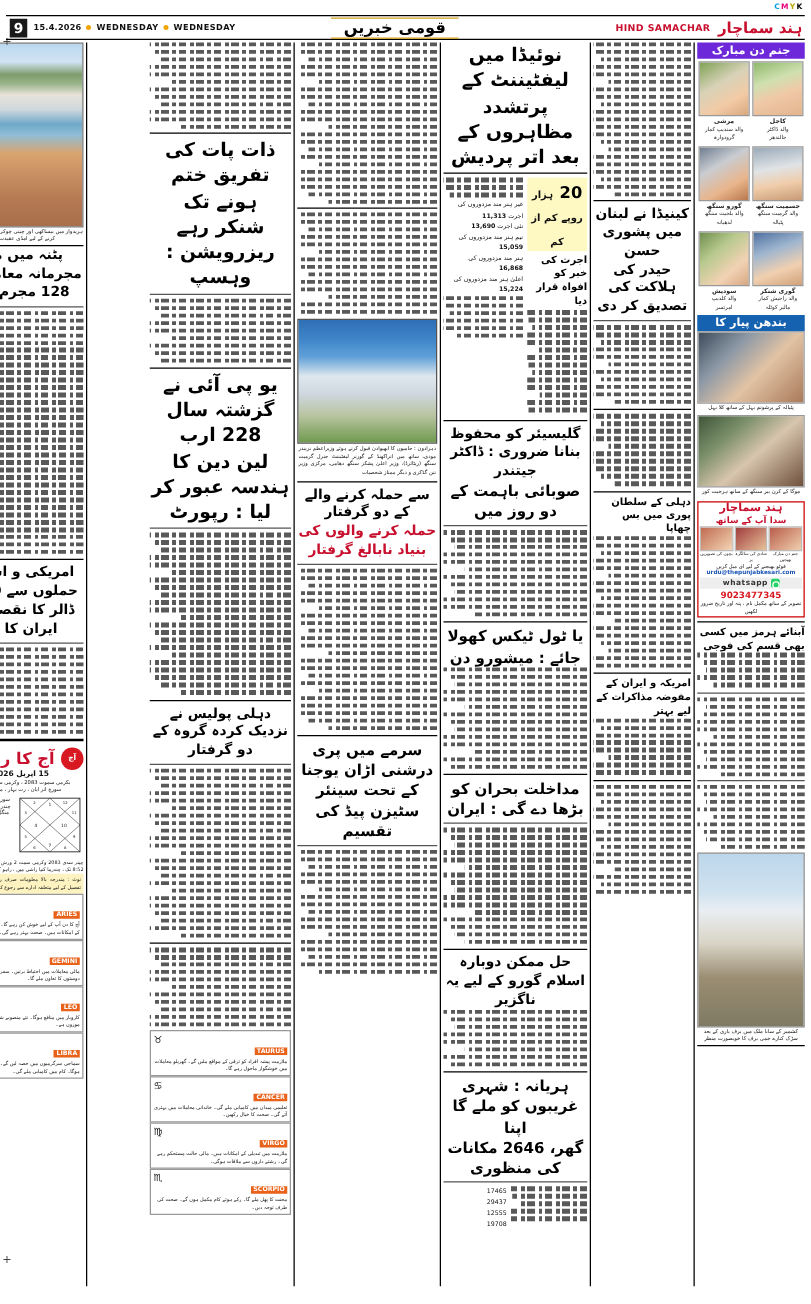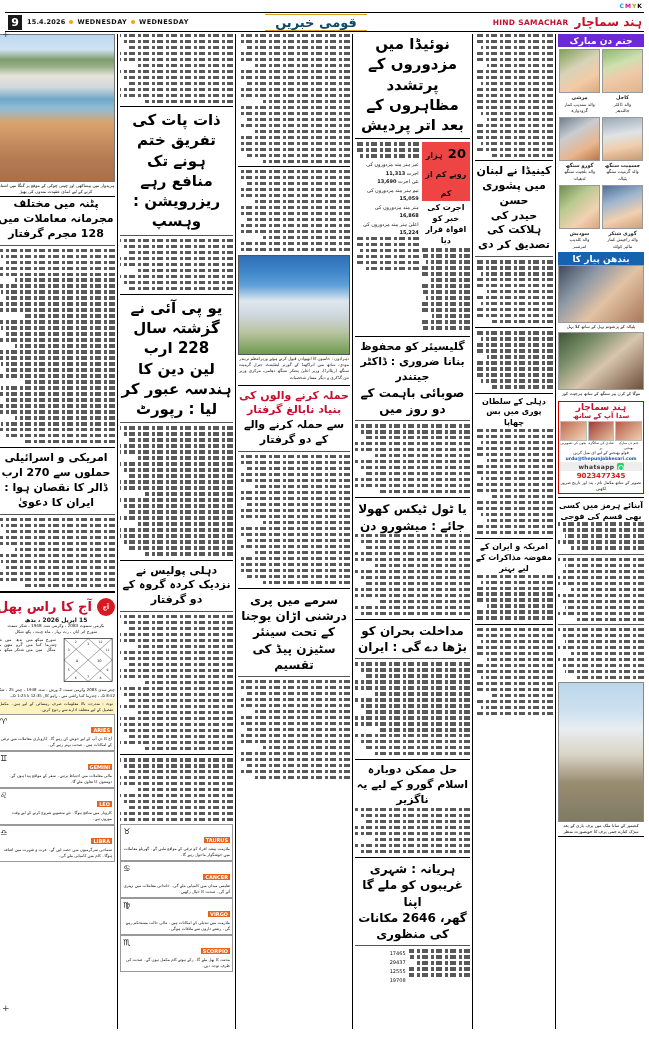--- a/index.html
+++ b/index.html
@@ -27,21 +27,21 @@
   .pagenum {
     background:#1a1a1a; color:#fff; font-weight:bold; font-size:11px;
     width:14px; height:15px; display:flex; align-items:center; justify-content:center;
     margin-left:3px;
   }
   .mh-date { font-size:6.5px; font-weight:bold; margin-left:5px; letter-spacing:.2px; }
   .mh-dot { width:4px;height:4px;border-radius:50%;background:#f5a300;margin:0 4px; display:inline-block;}
   .mh-day, .mh-city { font-size:6.5px; font-weight:bold; letter-spacing:.4px; }
   .mh-center {
     position:absolute; left:0; right:17px; text-align:center;
-    font-size:13px; color:#0c4a6e; font-weight:bold; font-family:"DejaVu Sans", sans-serif;
+    font-size:13px; color:#000000; font-weight:bold; font-family:"DejaVu Sans", sans-serif;
   }
   .mh-center .ul { border-top:1px solid #d4a017; border-bottom:1px solid #d4a017; padding:0 10px; display:inline-block; }
   .mh-right { margin-left:auto; display:flex; align-items:center; gap:6px; padding-right:2px; }
   .mh-eng { font-size:7.5px; font-weight:bold; color:#c8102e; letter-spacing:.3px; }
   .mh-logo { font-size:12px; font-weight:bold; color:#c8102e; }
 
   
   .body-grid { display:flex; direction:rtl; margin-top:2px; height:995px; gap:0; }
 
   .colrule { width:1px; background:#000; flex:0 0 1px; margin:0 2px; }
@@ -54,21 +54,21 @@
   .ul-line.s1{width:100%} .ul-line.s2{width:92%} .ul-line.s3{width:97%} .ul-line.s4{width:85%}
   .ul-line.s5{width:100%} .ul-line.s6{width:78%}
 
   .hd {
     font-weight:bold; text-align:center; direction:rtl;
     line-height:1.35; color:#000;
   }
   .hd.big { font-size:15px; }
   .hd.mid { font-size:12px; }
   .hd.sm  { font-size:11px;text-align:center; }
-  .hd.xs  { font-size:8px; }
+  .hd.xs  { font-size:8px;text-align:right; }
   .rule { border-top:1.2px solid #000; margin:3px 0; }
   .rule.thin { border-top:.6px solid #555; }
   .rule.dbl { border-top:2.4px double #000; }
 
   
   .col1 { width:86px; flex:0 0 86px; }
   .redbar {
     background:#6d28d9; color:#fff; font-weight:bold; font-size:9px; text-align:center;
     padding:1.5px 0; letter-spacing:.3px;
   }
@@ -98,26 +98,26 @@
   .wa-ico::after{content:"";position:absolute;left:1.6px;top:1.6px;width:3.8px;height:3.8px;border:1px solid #fff;border-radius:50%;}
   .wa-txt { font-size:6px; font-weight:bold; color:#333; letter-spacing:.4px; direction:ltr;}
   .ad-phone { text-align:center; font-size:7px; font-weight:bold; color:#d81921; direction:ltr; }
 
   .mountimg { width:100%; height:140px; border:.6px solid #888; display:block; }
 
   
   .col2 { width:78px; flex:0 0 78px; }
   .col3 { width:115px; flex:0 0 115px; }
   .col4 { width:112px; flex:0 0 112px; }
-  .col5 { width:113px; flex:0 0 113px; }
+  .col5 { width:113px; flex:0 0 113px;margin-left:48px; }
   .col6 { width:118px; flex:0 0 118px; }
 
   .story { margin-bottom:4px; }
   .lead-num { color:#000; font-size:13px; font-weight:bold; }
-  .hl-yellow { background:#ef4444; padding:1px 2px; display:block; }
+  .hl-yellow { background:#fef9c3; padding:1px 2px; display:block; }
 
   .bigphoto { width:100%; height:148px; display:block; border:.6px solid #777; }
   .photocap { font-size:4.3px; text-align:center; line-height:1.4; padding:1px 0; border-bottom:.5px solid #000;}
 
   .modiad { width:100%; height:100px; display:block; border:.5px solid #555; }
   .zcell { border:.5px solid #999; padding:2px; min-height:30px; }
   .zname { font-size:5px; font-weight:bold; color:#fff; background:#e8621a; display:inline-block; padding:0 2px; direction:ltr; }
   .zglyph { font-size:8px; float:left; }
 
   .astro-head { text-align:center; }
@@ -422,21 +422,21 @@
             <div class="ul-line s3"></div>
         </div>
       </div>
     </div>
 
     <div class="colrule"></div>
 
     <div class="col3">
 
       <div class="story">
-        <div class="hd big">نوئیڈا میں مزدوروں کے پرتشدد مظاہروں کے بعد اتر پردیش</div>
+        <div class="hd big">نوئیڈا میں لیفٹیننٹ کے پرتشدد مظاہروں کے بعد اتر پردیش</div>
         <div class="rule"></div>
         <div style="display:flex; gap:3px; direction:rtl;">
           <div style="flex:0 0 42%;">
             <div class="hl-yellow" style="text-align:center;">
               <span class="lead-num">20</span>
               <span style="font-size:8px;font-weight:bold">ہزار روپے کم از کم</span>
             </div>
             <div class="hd xs" style="margin-top:2px">اجرت کی خبر کو افواہ قرار دیا</div>
             <div class="urdu-lines" style="margin-top:2px">
               <div class="ul-line s1"></div>
@@ -643,22 +643,22 @@
             linear-gradient(to bottom,
               #2f6fb5 0%, #3f86c9 16%, #5fa0d8 30%,
               #dfe7ee 46%, #cfd7e0 60%, #b8c4a0 78%, #6f9a4e 100%);
             position:relative;">
         </div>
         <div style="font-size:4.2px; text-align:justify; line-height:1.45; padding:1px;">دہرادون : حامیوں کا ابھیوادن قبول کرتے ہوئے وزیراعظم نریندر مودی، ساتھ میں اتراکھنڈ کے گورنر لیفٹیننٹ جنرل گرمیت سنگھ (ریٹائرڈ)، وزیر اعلیٰ پشکر سنگھ دھامی، مرکزی وزیر نتن گڈکری و دیگر ممتاز شخصیات</div>
       </div>
 
       <div class="rule"></div>
       <div class="story">
+        <div class="hd sm">سے حملہ کرنے والے کے دو گرفتار</div>
         <div class="hd sm" style="color:#c8102e">حملہ کرنے والوں کی بنیاد نابالغ گرفتار</div>
-        <div class="hd sm">سے حملہ کرنے والے کے دو گرفتار</div>
         <div class="rule thin"></div>
         <div class="urdu-lines">
           <div class="ul-line s1"></div>
             <div class="ul-line s3"></div>
             <div class="ul-line s2"></div>
           <div class="ul-line s1"></div>
             <div class="ul-line s5"></div>
             <div class="ul-line s4"></div>
           <div class="ul-line s1"></div>
             <div class="ul-line s3"></div>
@@ -720,21 +720,21 @@
           <div class="ul-line s3"></div>
           <div class="ul-line s2"></div>
         <div class="ul-line s1"></div>
           <div class="ul-line s5"></div>
           <div class="ul-line s6"></div>
       </div>
 
       <div class="rule"></div>
       <div class="story">
         <div class="hd big">ذات پات کی تفریق ختم ہونے تک</div>
-        <div class="hd big">منافع رہے ریزرویشن : وہسپ</div>
+        <div class="hd big">شنکر رہے ریزرویشن : وہسپ</div>
         <div class="rule thin"></div>
         <div class="urdu-lines">
           <div class="ul-line s1"></div>
             <div class="ul-line s3"></div>
             <div class="ul-line s2"></div>
           <div class="ul-line s1"></div>
             <div class="ul-line s5"></div>
             <div class="ul-line s4"></div>
           <div class="ul-line s1"></div>
             <div class="ul-line s3"></div>

